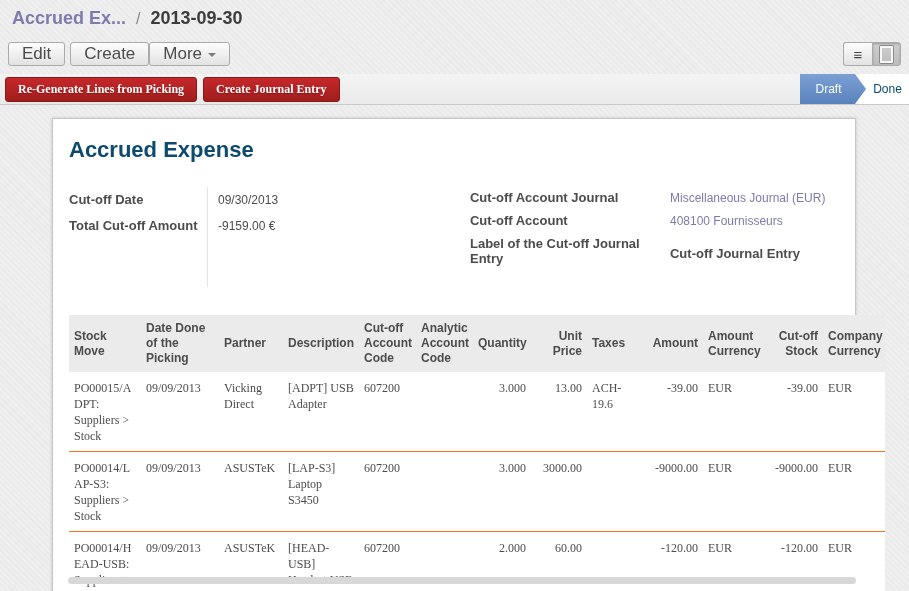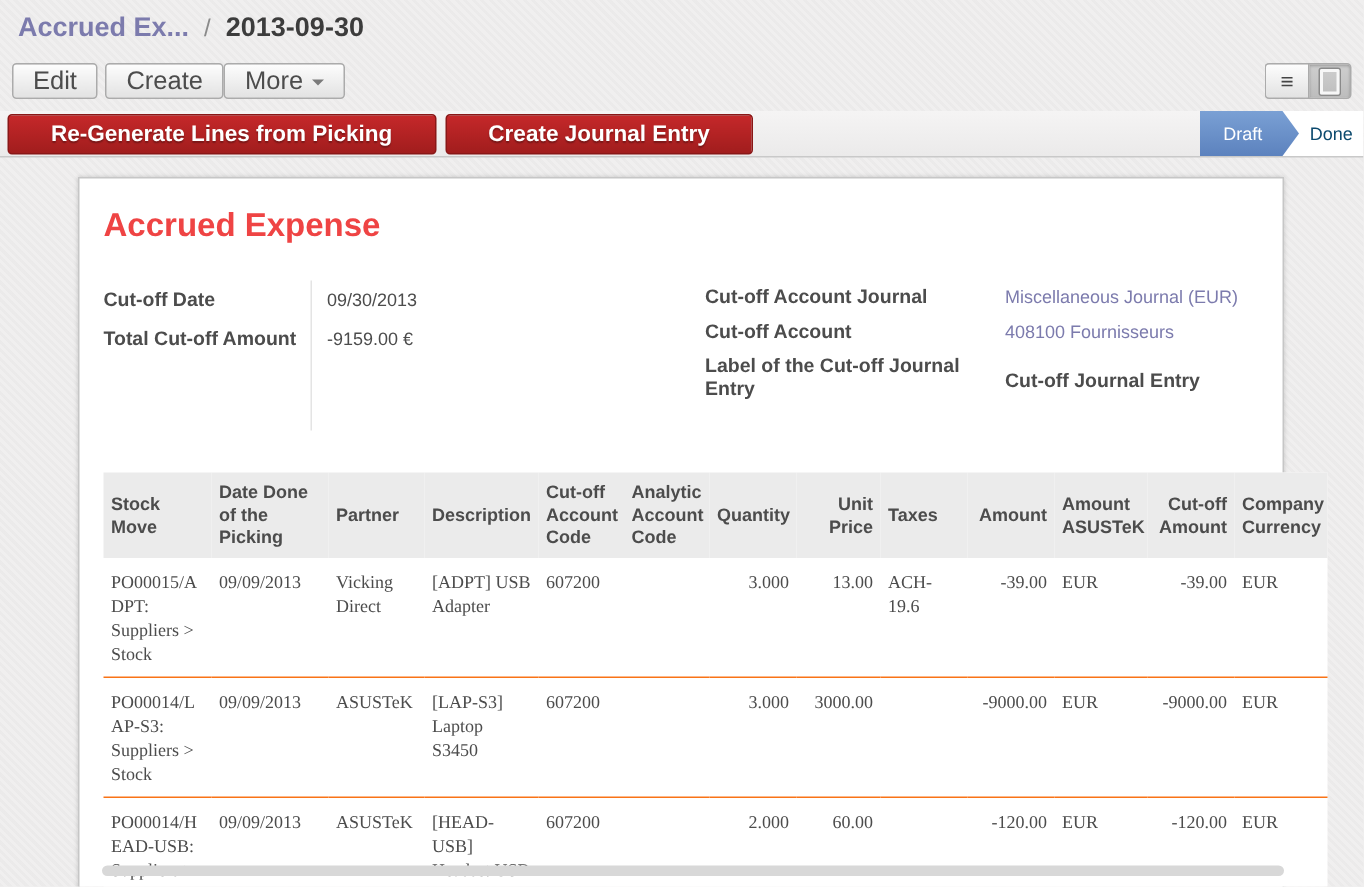--- a/index.html
+++ b/index.html
@@ -33,37 +33,37 @@
   .sw-btn:last-child{border-radius:0 3px 3px 0;}
   .sw-btn.active{background:linear-gradient(#cfcfcf,#bdbdbd);box-shadow:inset 0 1px 2px rgba(0,0,0,.25);}
   .icon-list{font-size:15px;font-weight:bold;color:#444;line-height:1;}
   .icon-form{display:inline-block;width:9px;height:13px;border:2px solid #f7f7f7;border-radius:1px;
     box-shadow:0 0 0 1px #8a8a8a;background:transparent;}
   
   .status-row{position:relative;height:30px;border-bottom:1px solid #c9c9c9;
     background:linear-gradient(#f5f4f4,#ebeaea);display:flex;align-items:center;padding-left:5px;}
   .btn-red{
     background:linear-gradient(#c5282a,#a11d1d);border:1px solid #891717;border-radius:3px;
-    color:#fff;font-weight:bold;font-size:15px;padding:4px 28px;cursor:pointer;margin-right:6px;
-    font-family:Liberation Sans, sans-serif;text-shadow:0 1px 1px rgba(0,0,0,.3);
+    color:#fff;font-weight:bold;font-size:12px;padding:4px 12px;cursor:pointer;margin-right:6px;
+    font-family:Liberation Serif, serif;text-shadow:0 1px 1px rgba(0,0,0,.3);
   }
   .statusbar{position:absolute;right:0;top:0;height:30px;width:109px;background:#fff;
     display:flex;align-items:stretch;}
   .state{display:flex;align-items:center;justify-content:center;font-size:12px;color:#0c4a6e;}
   .state.active{
     flex:0 0 57px;color:#fff;padding-right:9px;
     background:linear-gradient(#7aa0d4,#5c82be);
     clip-path:polygon(0 0,calc(100% - 11px) 0,100% 50%,calc(100% - 11px) 100%,0 100%);
   }
   .state.inactive{flex:1;}
   
   .sheet{position:absolute;left:52px;top:118px;width:804px;height:520px;background:#fff;
     border:1px solid #c6c6c6;box-shadow:0 0 3px rgba(0,0,0,.18);box-sizing:border-box;
     padding:18px 0 0 16px;}
-  .sheet-title{font-size:22px;font-weight:bold;color:#ef4444;margin:0 0 24px 0;}
+  .sheet-title{font-size:22px;font-weight:bold;color:#0c4a6e;margin:0 0 24px 0;}
   .field-groups{display:flex;font-size:13px;}
   .group-left{width:402px;display:flex;}
   .fcol-labels{width:138px;}
   .fcol-labels div{height:26px;line-height:26px;font-weight:bold;}
   .fcol-values{border-left:1px solid #e4e4e4;padding-left:10px;flex:1;}
   .fcol-values div{height:26px;line-height:26px;font-size:12px;}
   .group-right{width:386px;display:grid;grid-template-columns:200px 1fr;align-content:start;}
   .group-right .flabel{font-weight:bold;padding:3px 6px 4px 0;}
   .group-right .fvalue{padding:3px 0 4px;font-size:12px;line-height:16px;}
   .group-right .spaced{padding-top:13px;}
@@ -159,22 +159,22 @@
             <th>Stock Move</th>
             <th>Date Done of the Picking</th>
             <th>Partner</th>
             <th>Description</th>
             <th>Cut-off Account Code</th>
             <th>Analytic Account Code</th>
             <th class="num">Quantity</th>
             <th class="num">Unit Price</th>
             <th>Taxes</th>
             <th class="num">Amount</th>
-            <th>Amount ASUSTeK</th>
-            <th class="num">Cut-off Amount</th>
+            <th>Amount Currency</th>
+            <th class="num">Cut-off Stock</th>
             <th>Company Currency</th>
           </tr>
         </thead>
       <tbody id="tbody">
           <tr>
             <td>PO00015/ADPT: Suppliers &gt; Stock</td>
             <td>09/09/2013</td>
             <td>Vicking Direct</td>
             <td>[ADPT] USB Adapter</td>
             <td>607200</td>

